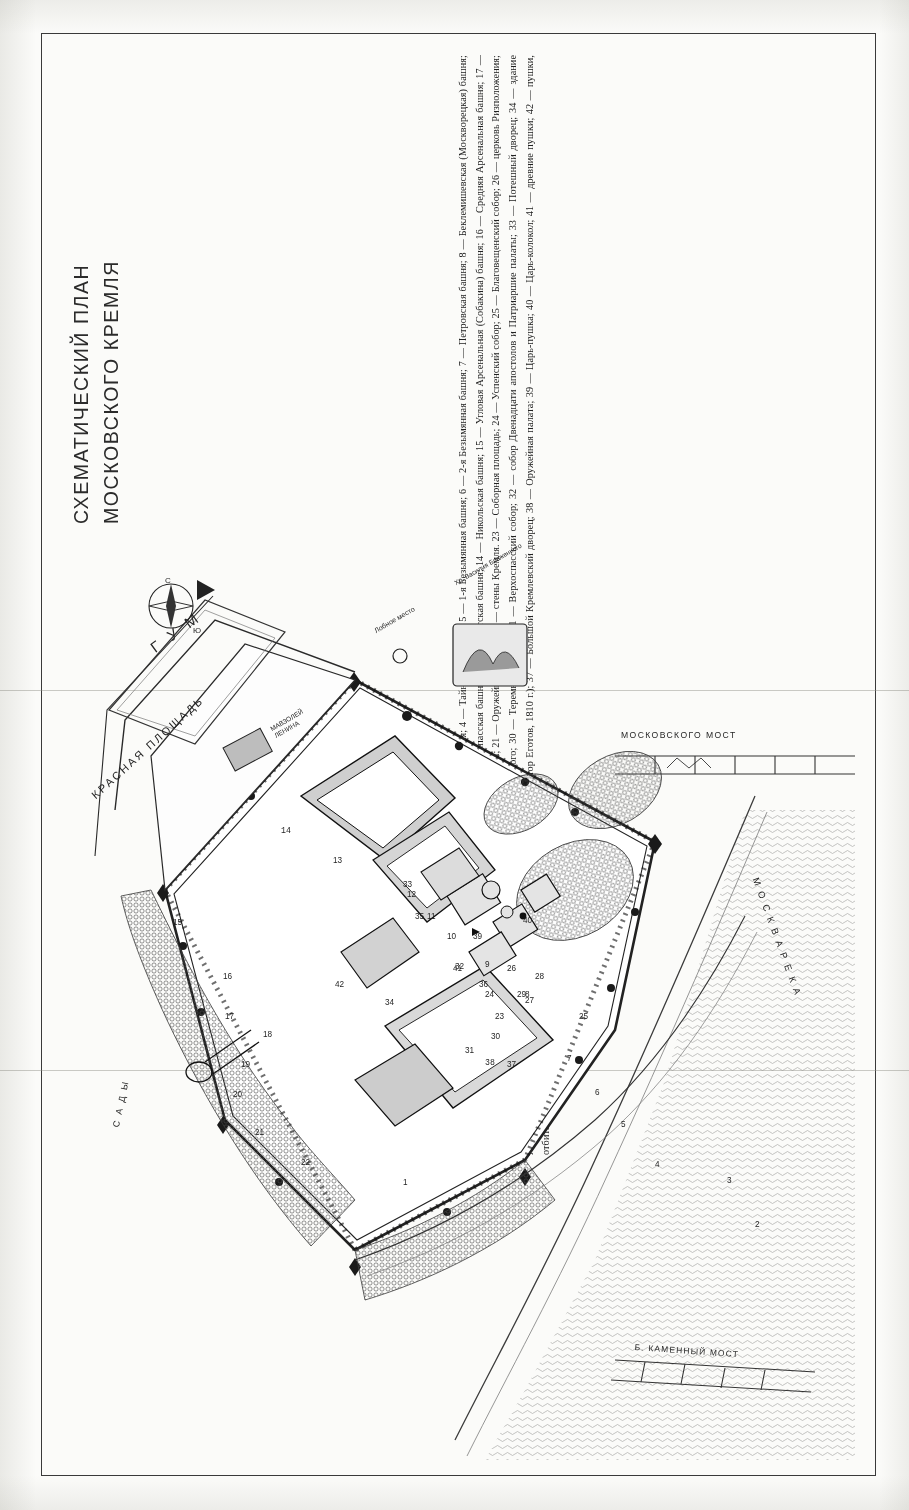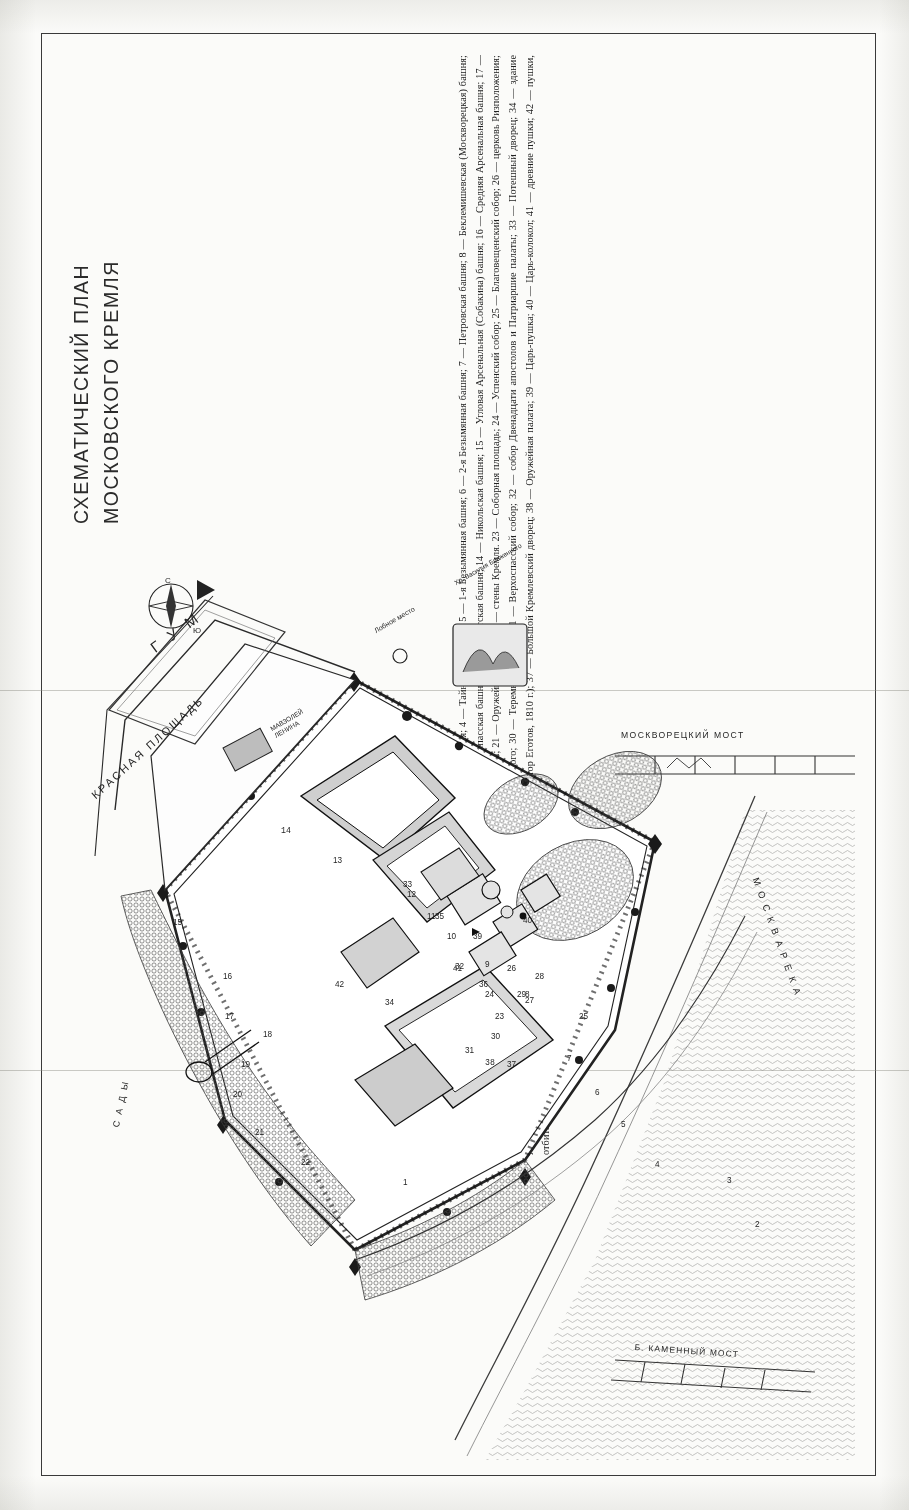--- a/index.html
+++ b/index.html
@@ -317,21 +317,21 @@
 
     <div class="maplabel" style="left:34px; top:232px; font-size:11px; letter-spacing:2.4px; transform:rotate(-42deg); transform-origin:0 0;">КРАСНАЯ  ПЛОЩАДЬ</div>
 
     <div class="maplabel" style="left:214px; top:166px; font-size:6.6px; line-height:1.25; white-space:pre-line; transform:rotate(-30deg); transform-origin:0 0;">МАВЗОЛЕЙ
 ЛЕНИНА</div>
 
     <div class="maplabel" style="left:318px; top:68px; font-size:7px; transform:rotate(-30deg); transform-origin:0 0;">Лобное место</div>
 
     <div class="maplabel" style="left:398px; top:20px; font-size:6.6px; transform:rotate(-30deg); transform-origin:0 0;">Хр. Василия Блаженного</div>
 
-    <div class="maplabel" style="left:566px; top:170px; font-size:8.6px; letter-spacing:1.4px;">МОСКВОРЕЦКИЙ   МОСТ</div>
+    <div class="maplabel" style="left:566px; top:170px; font-size:8.6px; letter-spacing:1.4px;">МОСКОВСКОГО   МОСТ</div>
 
     <div class="maplabel" style="left:580px; top:782px; font-size:8.4px; letter-spacing:1.2px; transform:rotate(4deg); transform-origin:0 0;">Б. КАМЕННЫЙ  МОСТ</div>
 
     <div class="maplabel" style="left:706px; top:316px; font-size:9.4px; letter-spacing:2px; transform:rotate(70deg); transform-origin:0 0;">М О С К В А   Р Е К А</div>
 
     <div class="maplabel" style="left:56px; top:566px; font-size:9px; letter-spacing:2px; transform:rotate(-78deg); transform-origin:0 0;">С А Д Ы</div>
 
     <div class="maplabel" style="left:110px; top:16px; font-size:8px;">С</div>
     <div class="maplabel" style="left:138px; top:66px; font-size:8px;">Ю</div>
 
@@ -363,21 +363,21 @@
         <div class="num" style="left: 492px; top: 452px; margin-left: 32px;">25</div>
         <div class="num" style="left: 452px; top: 404px;">26</div>
         <div class="num" style="left: 470px; top: 436px;">27</div>
         <div class="num" style="left: 480px; top: 412px;">28</div>
         <div class="num" style="left: 462px; top: 430px;">29</div>
         <div class="num" style="left: 436px; top: 472px;">30</div>
         <div class="num" style="left: 410px; top: 486px;">31</div>
         <div class="num" style="left: 400px; top: 402px;">32</div>
         <div class="num" style="left: 348px; top: 320px;">33</div>
         <div class="num" style="left: 330px; top: 438px;">34</div>
-        <div class="num" style="left: 380px; top: 352px;">35</div>
+        <div class="num" style="left: 360px; top: 352px;">35</div>
         <div class="num" style="left: 424px; top: 420px;">36</div>
         <div class="num" style="left: 452px; top: 500px;">37</div>
         <div class="num" style="left: 430px; top: 498px; font-family: Liberation Mono, monospace;">38</div>
         <div class="num" style="left: 418px; top: 372px;">39</div>
         <div class="num" style="left: 468px; top: 356px;">40</div>
         <div class="num" style="left: 398px; top: 404px;">41</div>
         <div class="num" style="left: 280px; top: 420px;">42</div>
       </div>
   </div>
 

